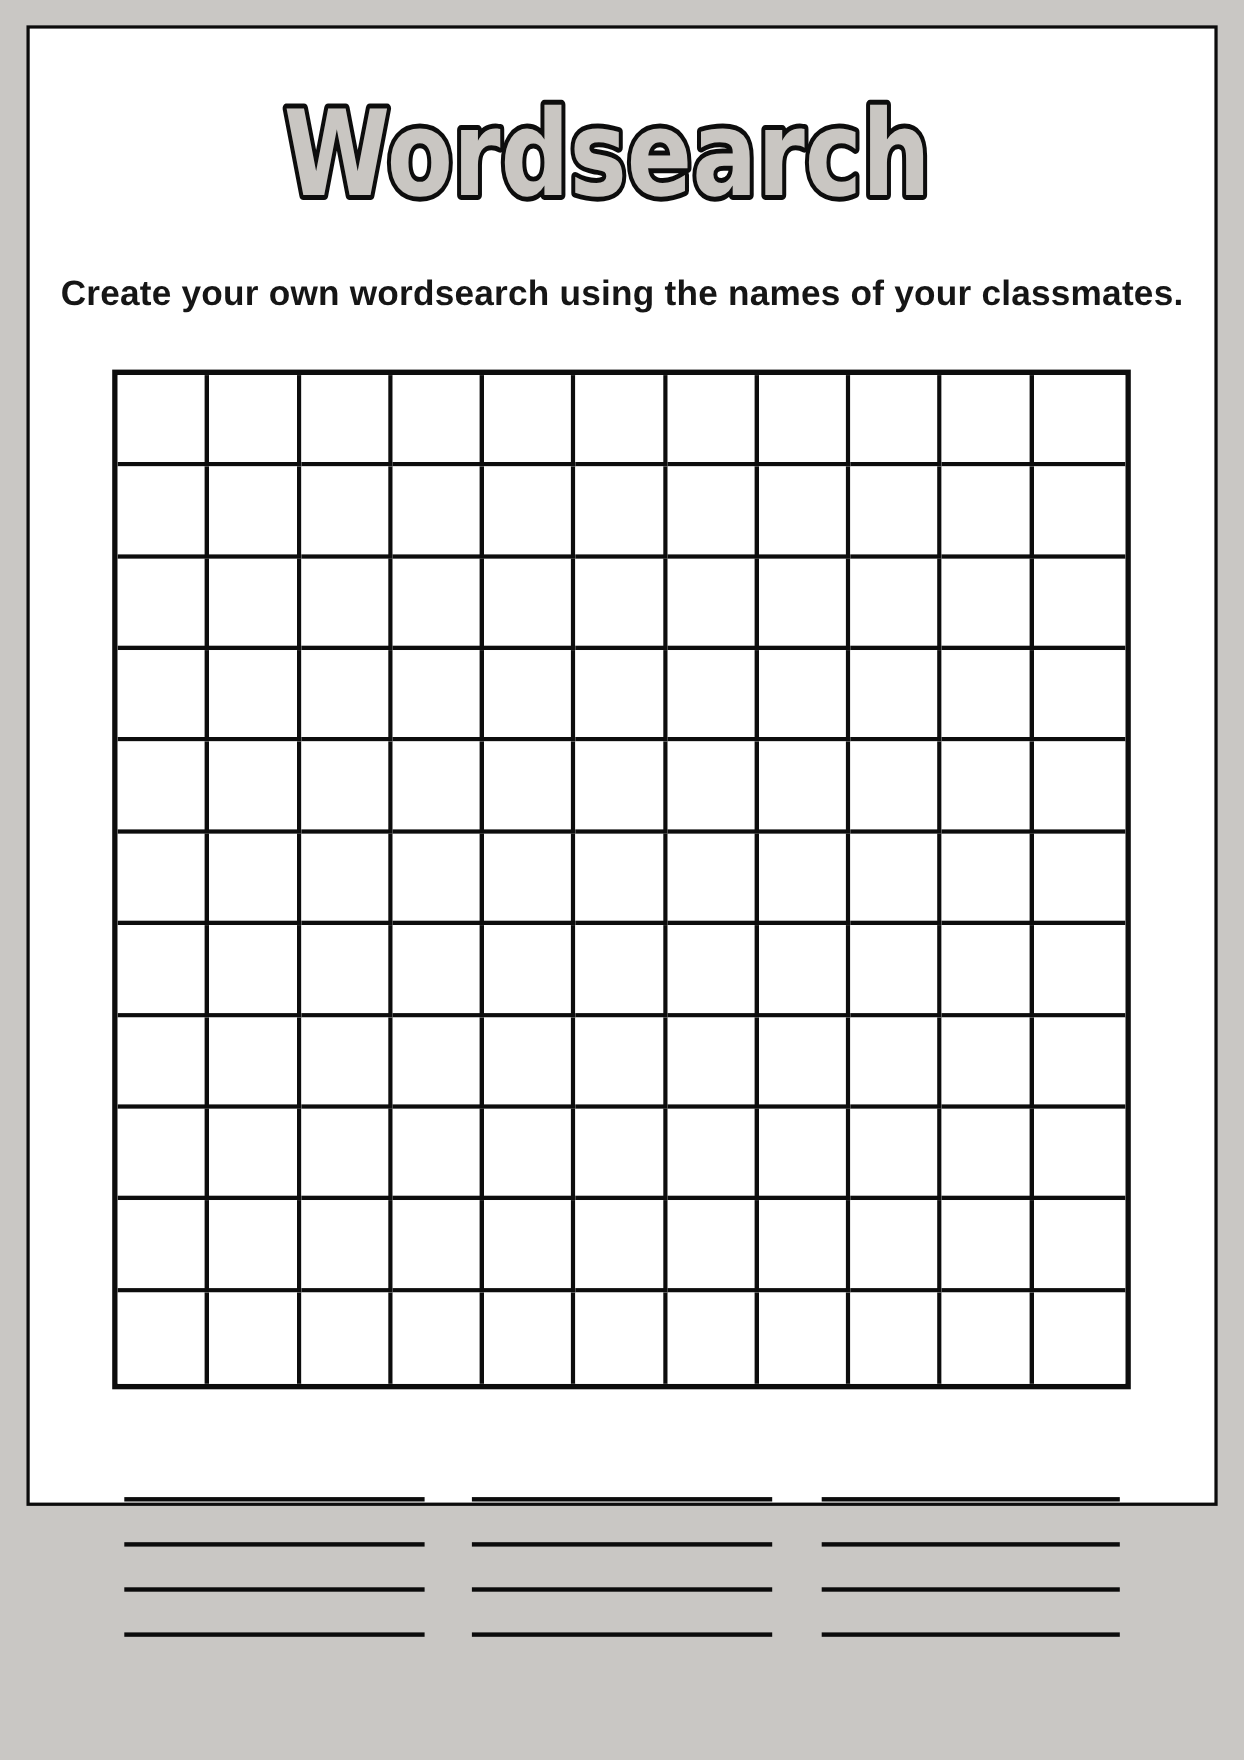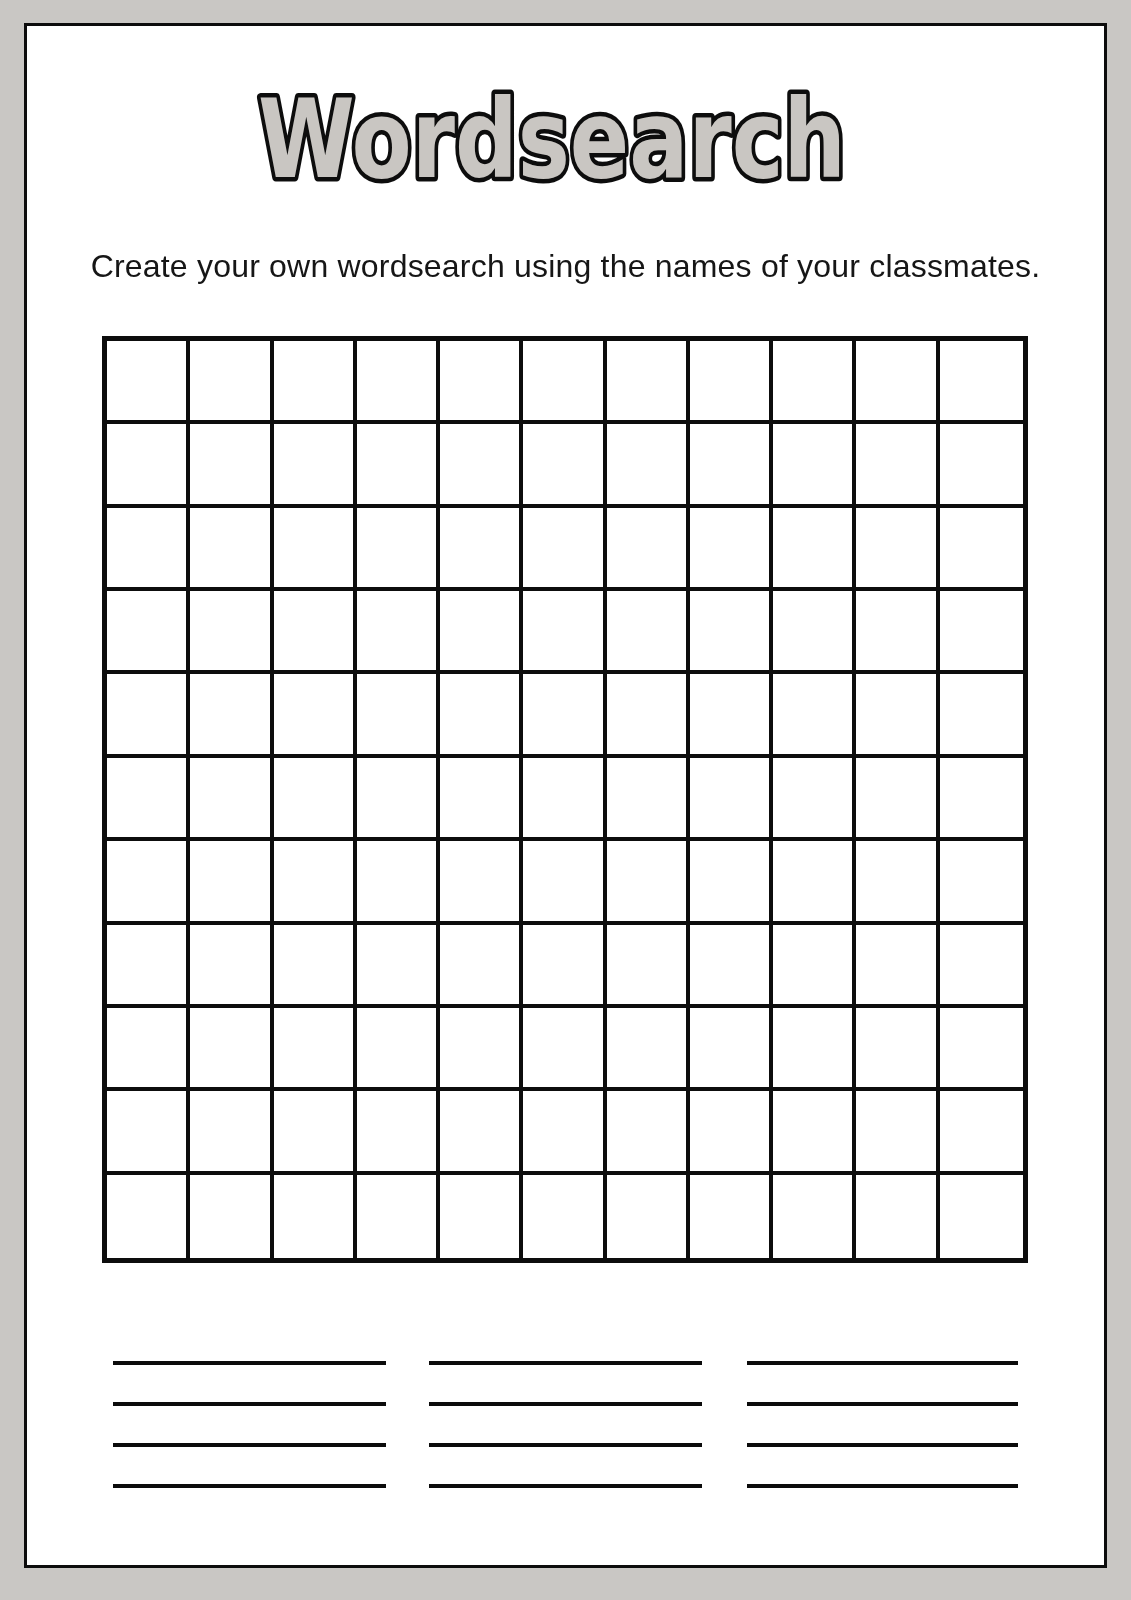--- a/index.html
+++ b/index.html
@@ -5,39 +5,40 @@
   * { margin: 0; padding: 0; box-sizing: border-box; }
   html, body {
     width: 1131px; height: 1600px;
     background: #c9c7c4;
     overflow: hidden;
     font-family: "Liberation Sans", sans-serif;
   }
   .page {
     position: absolute;
     left: 24px; top: 23px;
-    width: 1083px; height: 1545px;
+    width: 1083px; height: 1346px;
     background: #ffffff;
     border: 3px solid #0c0c0c;
   }
   .title-svg {
     position: absolute;
     left: 0; top: 0;
     width: 1077px; height: 230px;
     display: block;
   }
   .instruction {
     position: absolute;
     left: 0; top: 220px;
     width: 1077px;
     text-align: center;
     font-size: 32px;
     line-height: 40px;
     letter-spacing: 0.2px;
     color: #161616;
+    font-weight: bold;
   }
   .grid {
     position: absolute;
     left: 75px; top: 310px;
     width: 926px; height: 927px;
     border: 5px solid #0d0d0d;
     display: grid;
     grid-template-columns: repeat(11, 1fr);
     grid-template-rows: repeat(11, 1fr);
     background: #ffffff;

